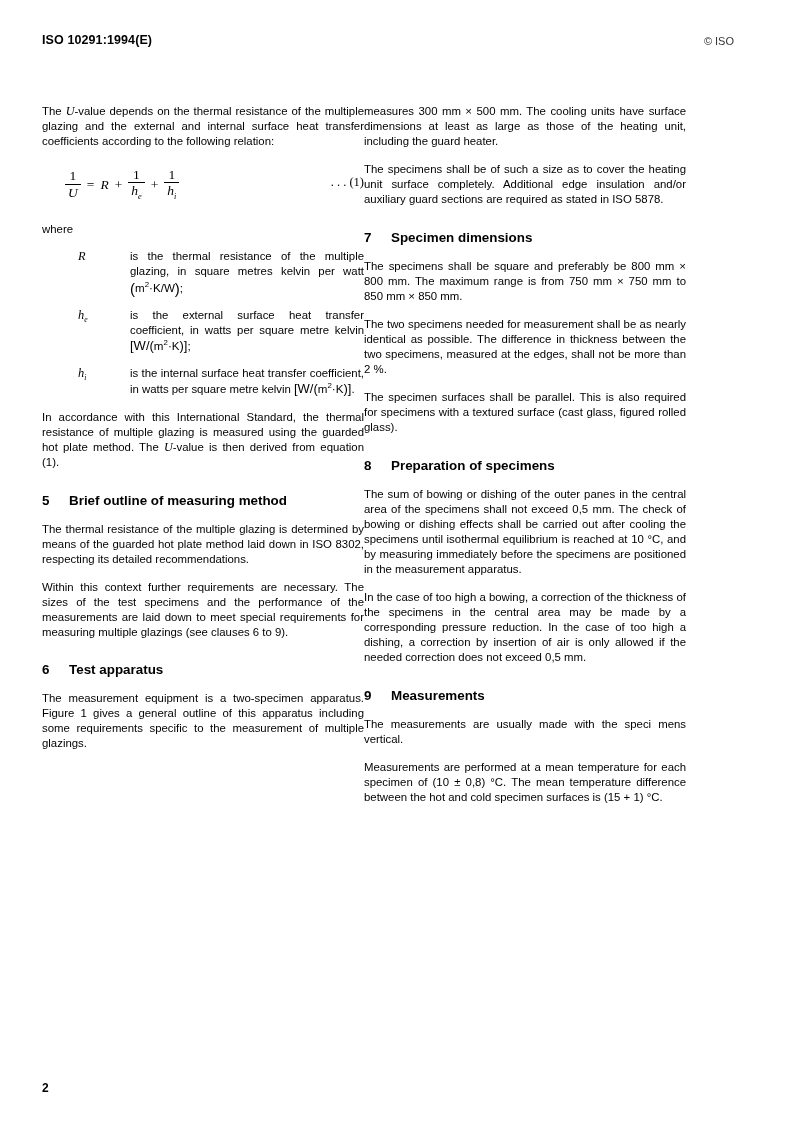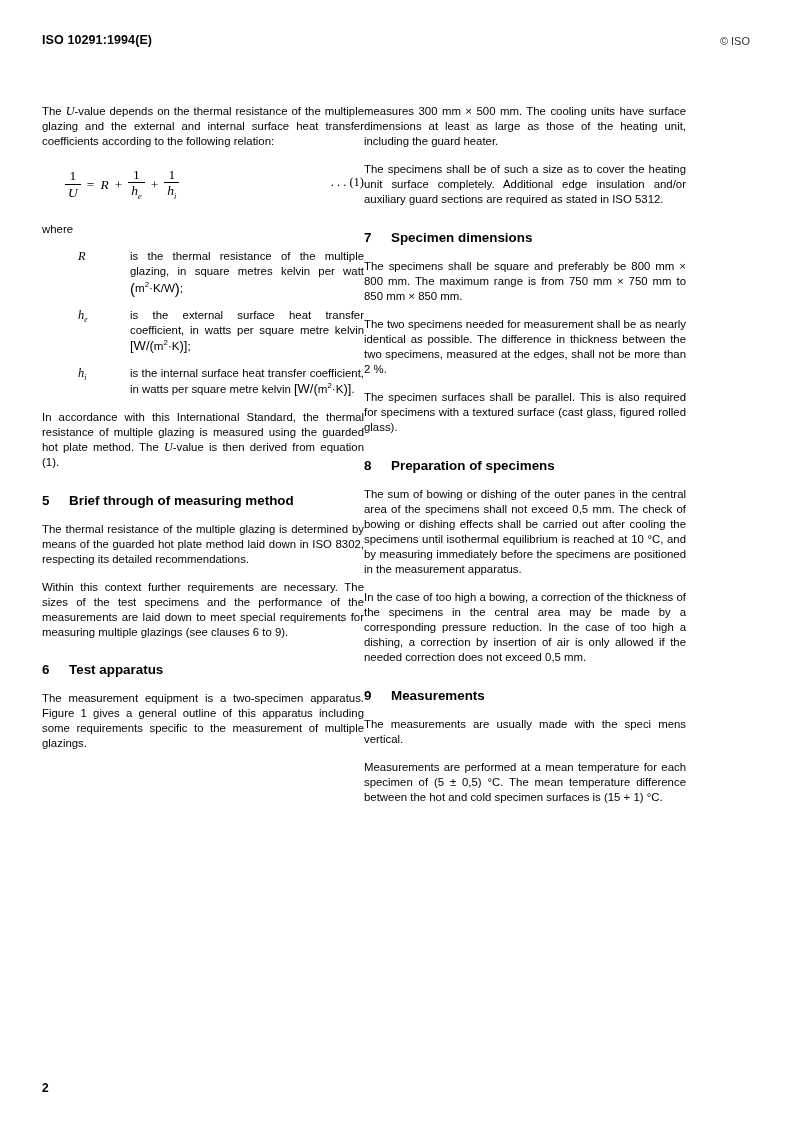--- a/index.html
+++ b/index.html
@@ -32,21 +32,21 @@
     position: absolute;
     left: 0;
     top: 0;
     font-size: 12.5px;
     font-weight: bold;
     letter-spacing: 0.1px;
     white-space: nowrap;
   }
   .runhead-right {
     position: absolute;
-    right: 0;
+    right: 16px;
     top: 2px;
     font-size: 11px;
     color: #333333;
     white-space: nowrap;
   }
 
   
   .columns {
     position: absolute;
     left: 42px;
@@ -262,46 +262,46 @@
 
         <div class="defrow">
           <span class="defterm"><span>h</span><sub>i</sub></span>
           <div class="defbody"><span>is the internal surface heat transfer coefficient, in watts per square metre kelvin </span><span class="unit"><span class="brk-big">[W/(</span><span>m</span><sup class="exp">2</sup><span>·K</span><span class="brk-big">)]</span><span>.</span></span></div>
         </div>
 
       </div>
 
       <p><span>In accordance with this International Standard, the thermal resistance of multiple glazing is measured using the guarded hot plate method. The </span><span class="ital">U</span><span>-value is then derived from equation (1).</span></p>
 
-      <h2 class="section"><span class="num">5</span><span>Brief through of measuring method</span></h2>
+      <h2 class="section"><span class="num">5</span><span>Brief outline of measuring method</span></h2>
       <p>The thermal resistance of the multiple glazing is determined by means of the guarded hot plate method laid down in ISO 8302, respecting its detailed recommendations.</p>
       <p>Within this context further requirements are necessary. The sizes of the test specimens and the performance of the measurements are laid down to meet special requirements for measuring multiple glazings (see clauses 6 to 9).</p>
 
       <h2 class="section"><span class="num">6</span><span>Test apparatus</span></h2>
       <p>The measurement equipment is a two-specimen apparatus. Figure 1 gives a general outline of this apparatus including some requirements specific to the measurement of multiple glazings.</p>
 
     </div>
 
     <div class="col col-right">
 
       <p>measures 300 mm × 500 mm. The cooling units have surface dimensions at least as large as those of the heating unit, including the guard heater.</p>
-      <p>The specimens shall be of such a size as to cover the heating unit surface completely. Additional edge insulation and/or auxiliary guard sections are required as stated in ISO 5312.</p>
+      <p>The specimens shall be of such a size as to cover the heating unit surface completely. Additional edge insulation and/or auxiliary guard sections are required as stated in ISO 5878.</p>
 
       <h2 class="section"><span class="num">7</span><span>Specimen dimensions</span></h2>
       <p>The specimens shall be square and preferably be 800 mm × 800 mm. The maximum range is from 750 mm × 750 mm to 850 mm × 850 mm.</p>
       <p>The two specimens needed for measurement shall be as nearly identical as possible. The difference in thickness between the two specimens, measured at the edges, shall not be more than 2 %.</p>
       <p>The specimen surfaces shall be parallel. This is also required for specimens with a textured surface (cast glass, figured rolled glass).</p>
 
       <h2 class="section"><span class="num">8</span><span>Preparation of specimens</span></h2>
       <p>The sum of bowing or dishing of the outer panes in the central area of the specimens shall not exceed 0,5 mm. The check of bowing or dishing effects shall be carried out after cooling the specimens until isothermal equilibrium is reached at 10 °C, and by measuring immediately before the specimens are positioned in the measurement apparatus.</p>
       <p>In the case of too high a bowing, a correction of the thickness of the specimens in the central area may be made by a corresponding pressure reduction. In the case of too high a dishing, a correction by insertion of air is only allowed if the needed correction does not exceed 0,5 mm.</p>
 
       <h2 class="section"><span class="num">9</span><span>Measurements</span></h2>
       <p>The measurements are usually made with the speci mens vertical.</p>
-      <p class="tight">Measurements are performed at a mean temperature for each specimen of (5 ± 0,5) °C. The mean temperature difference between the hot and cold specimen surfaces is (15 + 1) °C.</p>
+      <p class="tight">Measurements are performed at a mean temperature for each specimen of (10 ± 0,8) °C. The mean temperature difference between the hot and cold specimen surfaces is (15 + 1) °C.</p>
 
     </div>
 
   </div>
 
   <div class="folio">2</div>
 
 </div>
 
 </body></html>

